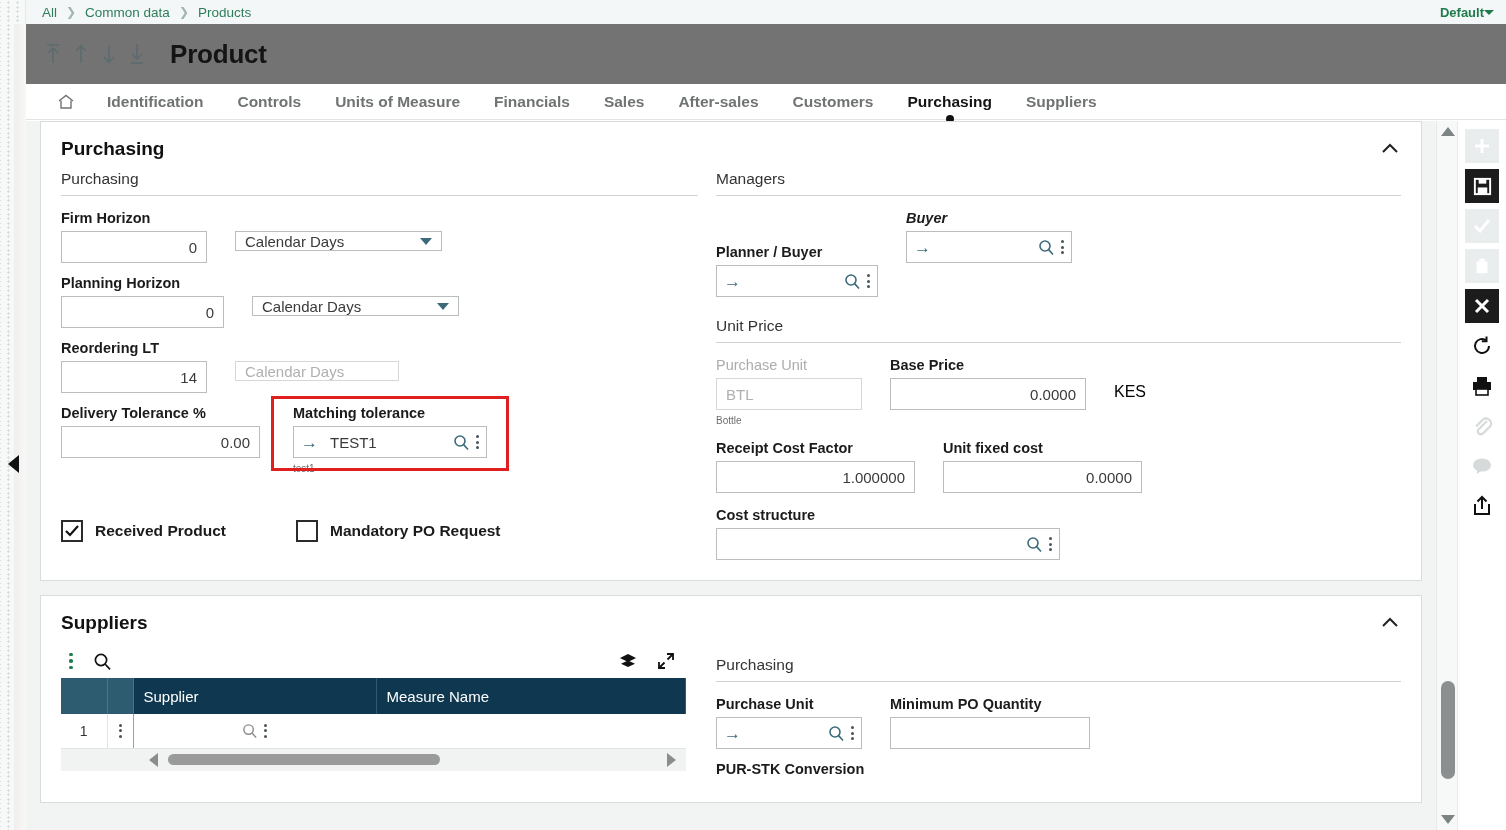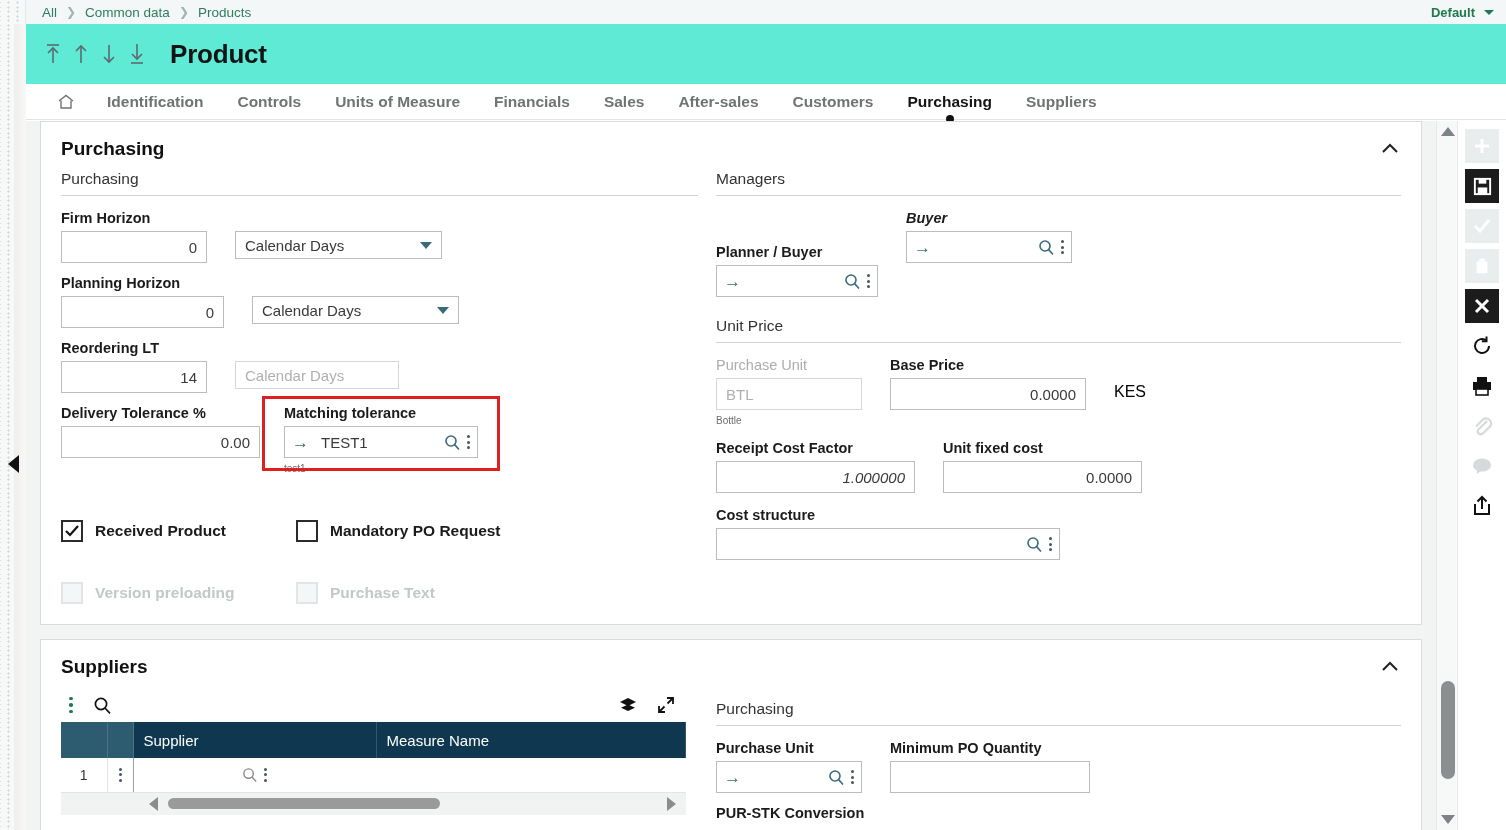--- a/index.html
+++ b/index.html
@@ -40,32 +40,32 @@
     position: absolute; left: 26px; top: 0; right: 0; height: 24px;
     background: #f4f7f7;
     display: flex; align-items: center;
     padding-left: 16px;
     font-size: 13.5px;
   }
   .crumb { color: #2e7d5b; cursor: pointer; }
   .crumb-sep { color: #9fb5ad; margin: 0 9px; font-size: 12px; }
   .bc-right {
     position: absolute; right: 12px; top: 0; height: 24px;
-    display: flex; align-items: center; gap: 9px;
+    display: flex; align-items: center; 
     color: #1f7a4d; font-weight: bold; font-size: 13px; cursor: pointer;
   }
   .bc-caret {
     width:0;height:0;border-left:5px solid transparent;border-right:5px solid transparent;
     border-top:5px solid #1f7a4d;
   }
 
   
   .titlebar {
     position: absolute; left: 26px; top: 24px; right: 0; height: 60px;
-    background: #5eead4;
+    background: #737373;
     display: flex; align-items: center;
   }
   .navarrows { display:flex; align-items:center; gap: 6px; margin-left: 16px; }
   .navarrow { width: 22px; height: 26px; cursor: pointer; }
   .page-title {
     margin-left: 22px; font-size: 26px; font-weight: bold; color: #141414;
     letter-spacing: -0.2px;
   }
   .hdr-actions {
     position: absolute; right: 10px; top: 18px;
@@ -143,21 +143,21 @@
   .inp {
     height: 32px; border: 1px solid #b9bdbd; background: #fff;
     font-size: 15px; color: #3a3a3a; padding: 0 9px;
     display: flex; align-items: center; justify-content: flex-end;
     font-family: "Liberation Sans", sans-serif;
   }
   .inp.left { justify-content: flex-start; }
   .inp.ph { color: #b0b0b0; }
 
   .select {
-    height: 28px; border: 1px solid #b9bdbd; background: #fff;
+    height: 20px; border: 1px solid #b9bdbd; background: #fff;
     display: flex; align-items: center; justify-content: space-between;
     padding: 0 9px; font-size: 15px; color: #3a3a3a; cursor: pointer;
   }
   .select.disabled { color: #b0b0b0; border-color: #d6d8d8; }
   .sel-caret {
     width:0;height:0;border-left:6px solid transparent;border-right:6px solid transparent;
     border-top:7px solid #3b6b7a;
   }
 
   .lookup {
@@ -357,21 +357,21 @@
           </div>
 
           <div class="fld-label">Reordering LT</div>
           <div class="row" style="gap:28px; margin-bottom:12px;">
             <div class="inp" style="width:146px;">14</div>
             <div class="select disabled" style="width:164px;">
               <span>Calendar Days</span>
             </div>
           </div>
 
-          <div class="row" style="gap:23px;">
+          <div class="row" style="gap:32px;">
             <div style="width:200px;">
               <div class="fld-label">Delivery Tolerance %</div>
               <div class="inp" style="width:199px;">0.00</div>
             </div>
 
             <div style="position:relative; width:238px;">
               <div class="hl-box" style="left:-22px; top:-9px; width:238px; height:75px;"></div>
               <div class="fld-label">Matching tolerance</div>
               <div class="lookup" style="width:194px; position:relative;">
                 <span class="arrow-ico">→</span>
@@ -400,30 +400,20 @@
                   </svg>
               </span>
               <span class="chk-label">Received Product</span>
             </div>
             <div class="chk-row">
               <span class="chkbox"></span>
               <span class="chk-label">Mandatory PO Request</span>
             </div>
           </div>
 
-          <div class="row" style="margin-top:40px;">
-            <div class="chk-row" style="width:235px;">
-              <span class="chkbox dim"></span>
-              <span class="chk-label dim">Version preloading</span>
-            </div>
-            <div class="chk-row">
-              <span class="chkbox dim"></span>
-              <span class="chk-label dim">Purchase Text</span>
-            </div>
-          </div>
         </div>
 
         <div class="col-right">
           <div class="group-title">Managers</div>
 
           <div class="row" style="gap:28px;">
             <div style="width:162px;margin-top:34px;">
               <div class="fld-label">Planner / Buyer</div>
               <div class="lookup" style="width:162px;">
                 <span class="arrow-ico">→</span>
@@ -472,21 +462,21 @@
             <div style="width:196px;">
               <div class="fld-label">Base Price</div>
               <div class="inp" style="width:196px;">0.0000</div>
             </div>
             <div style="padding-top:26px;">KES</div>
           </div>
 
           <div class="row" style="gap:28px; margin-top:14px;">
             <div style="width:199px;">
               <div class="fld-label">Receipt Cost Factor</div>
-              <div class="inp" style="width:199px;font-style:italic;">1.000000</div>
+              <div class="inp" style="width:199px;">1.000000</div>
             </div>
             <div style="width:199px;">
               <div class="fld-label">Unit fixed cost</div>
               <div class="inp" style="width:199px;">0.0000</div>
             </div>
           </div>
 
           <div style="margin-top:14px;">
             <div class="fld-label">Cost structure</div>
             <div class="lookup" style="width:344px; justify-content:flex-end;">

